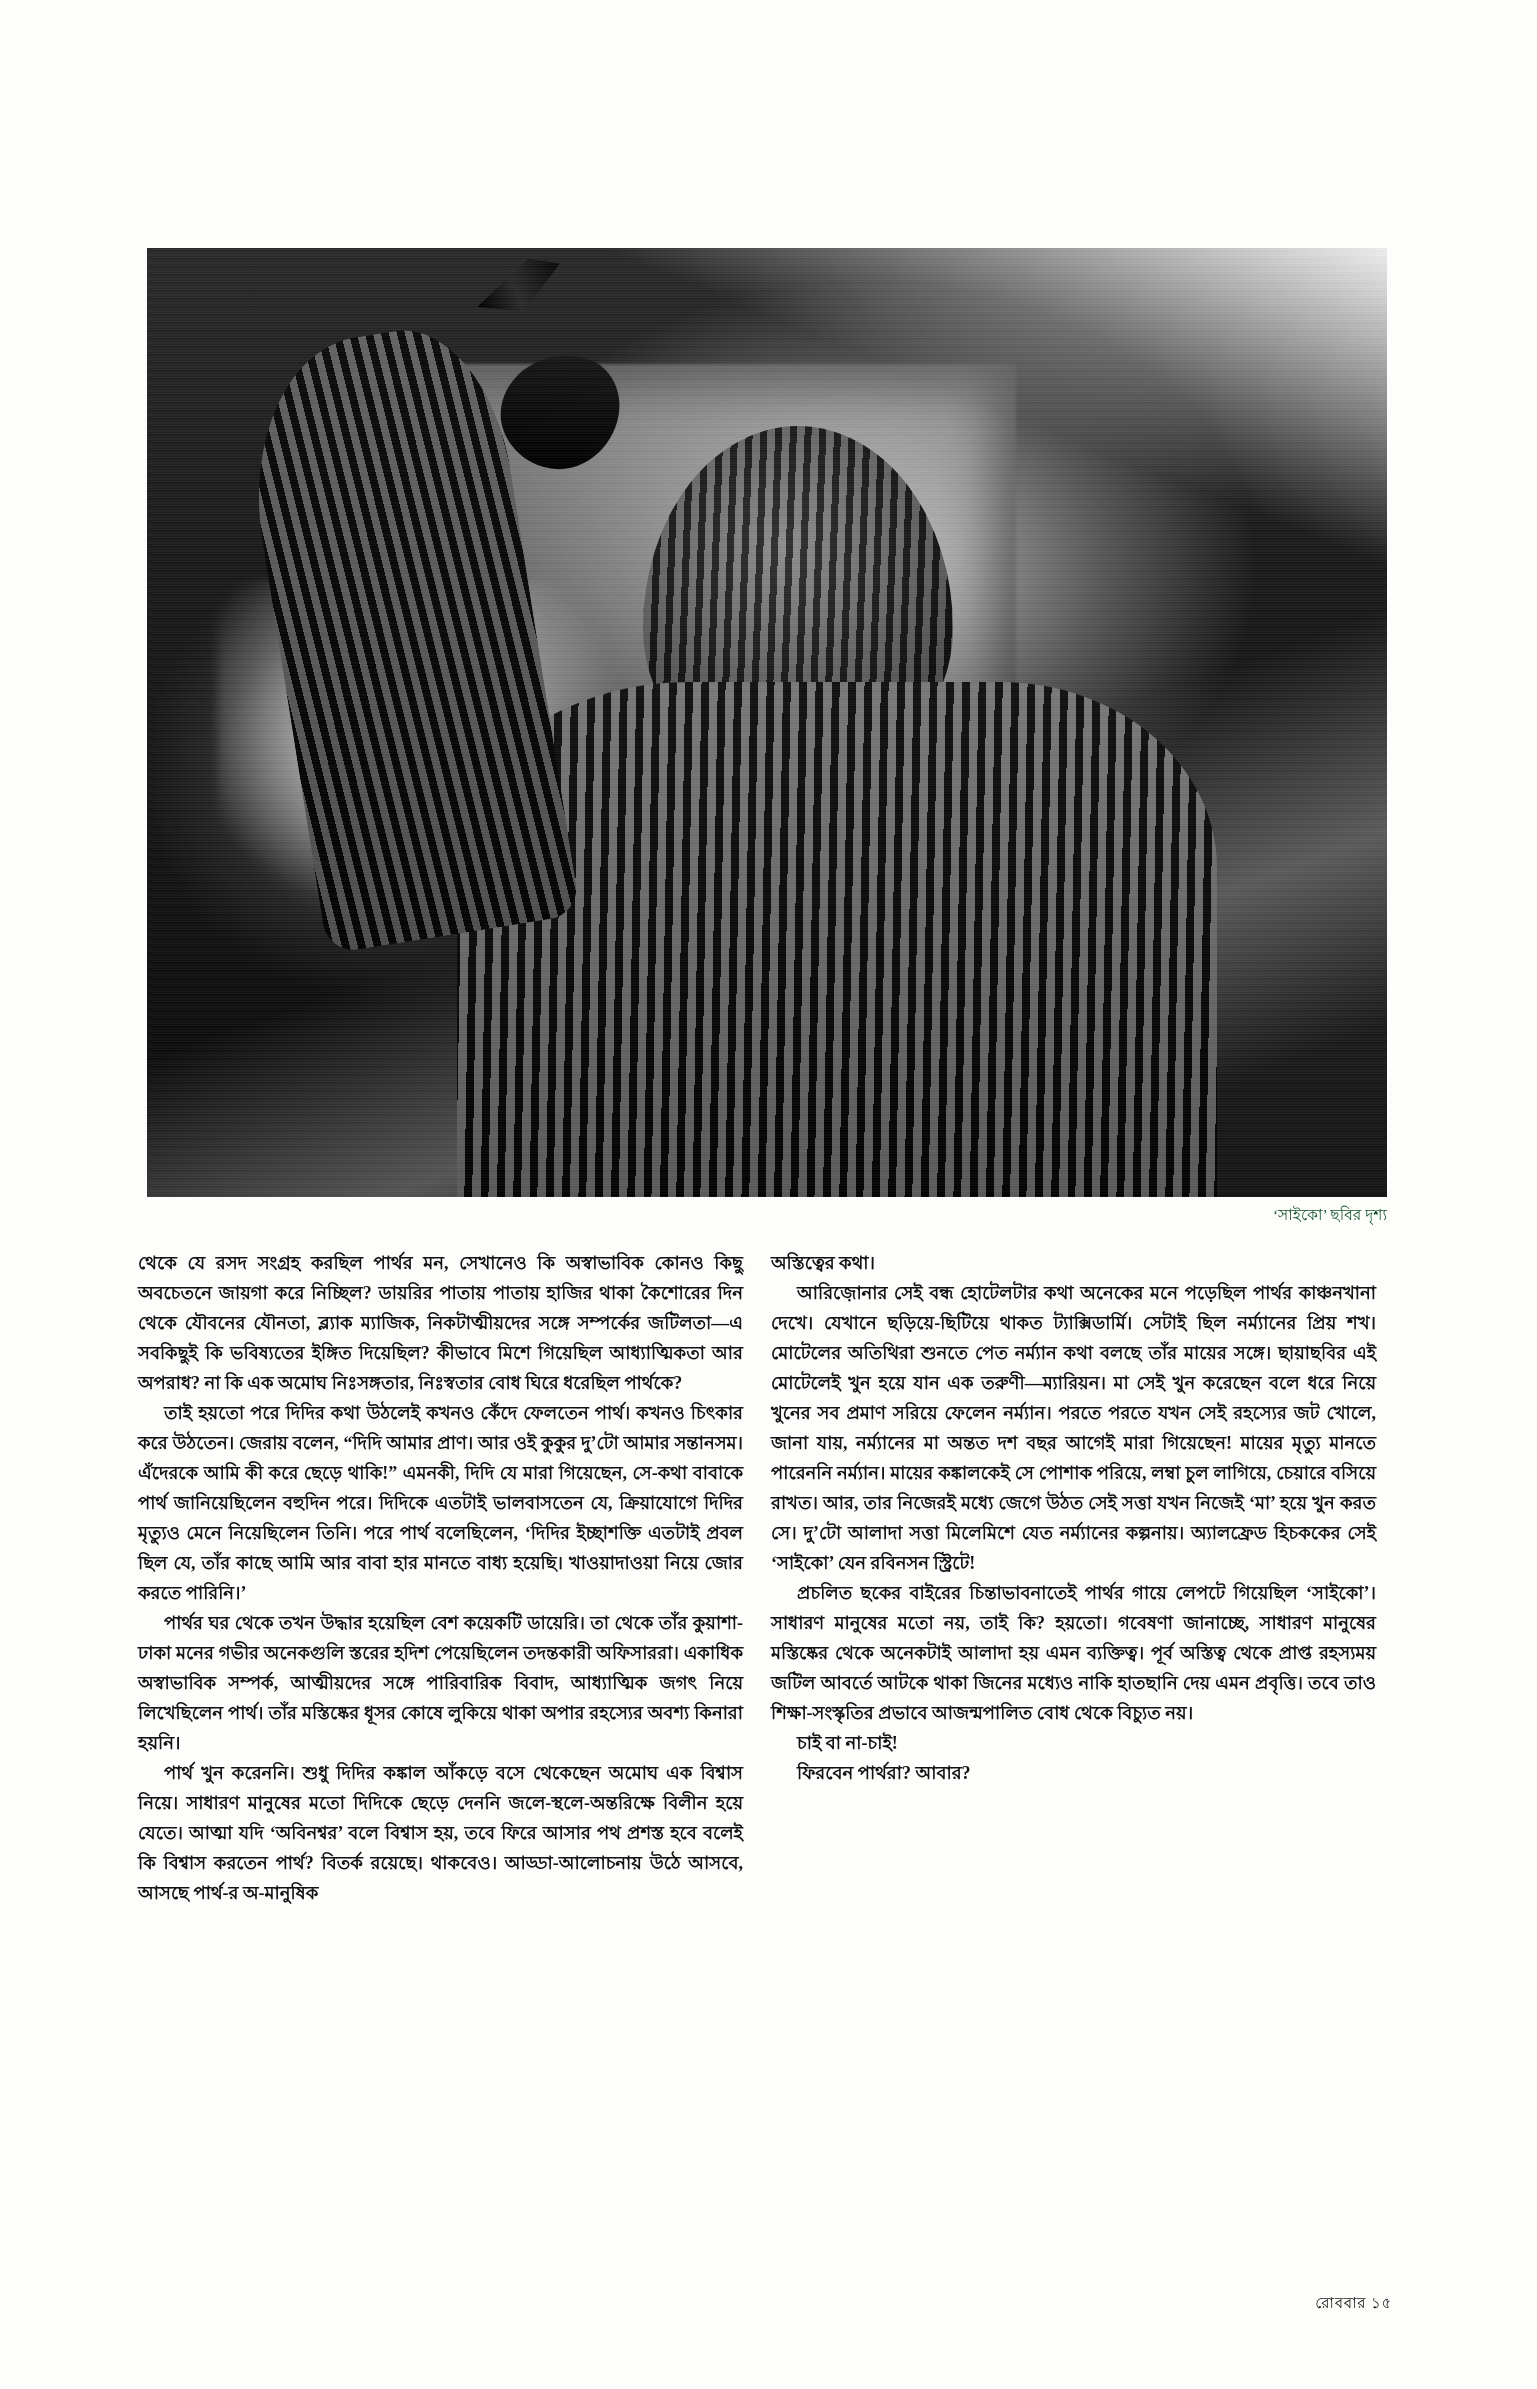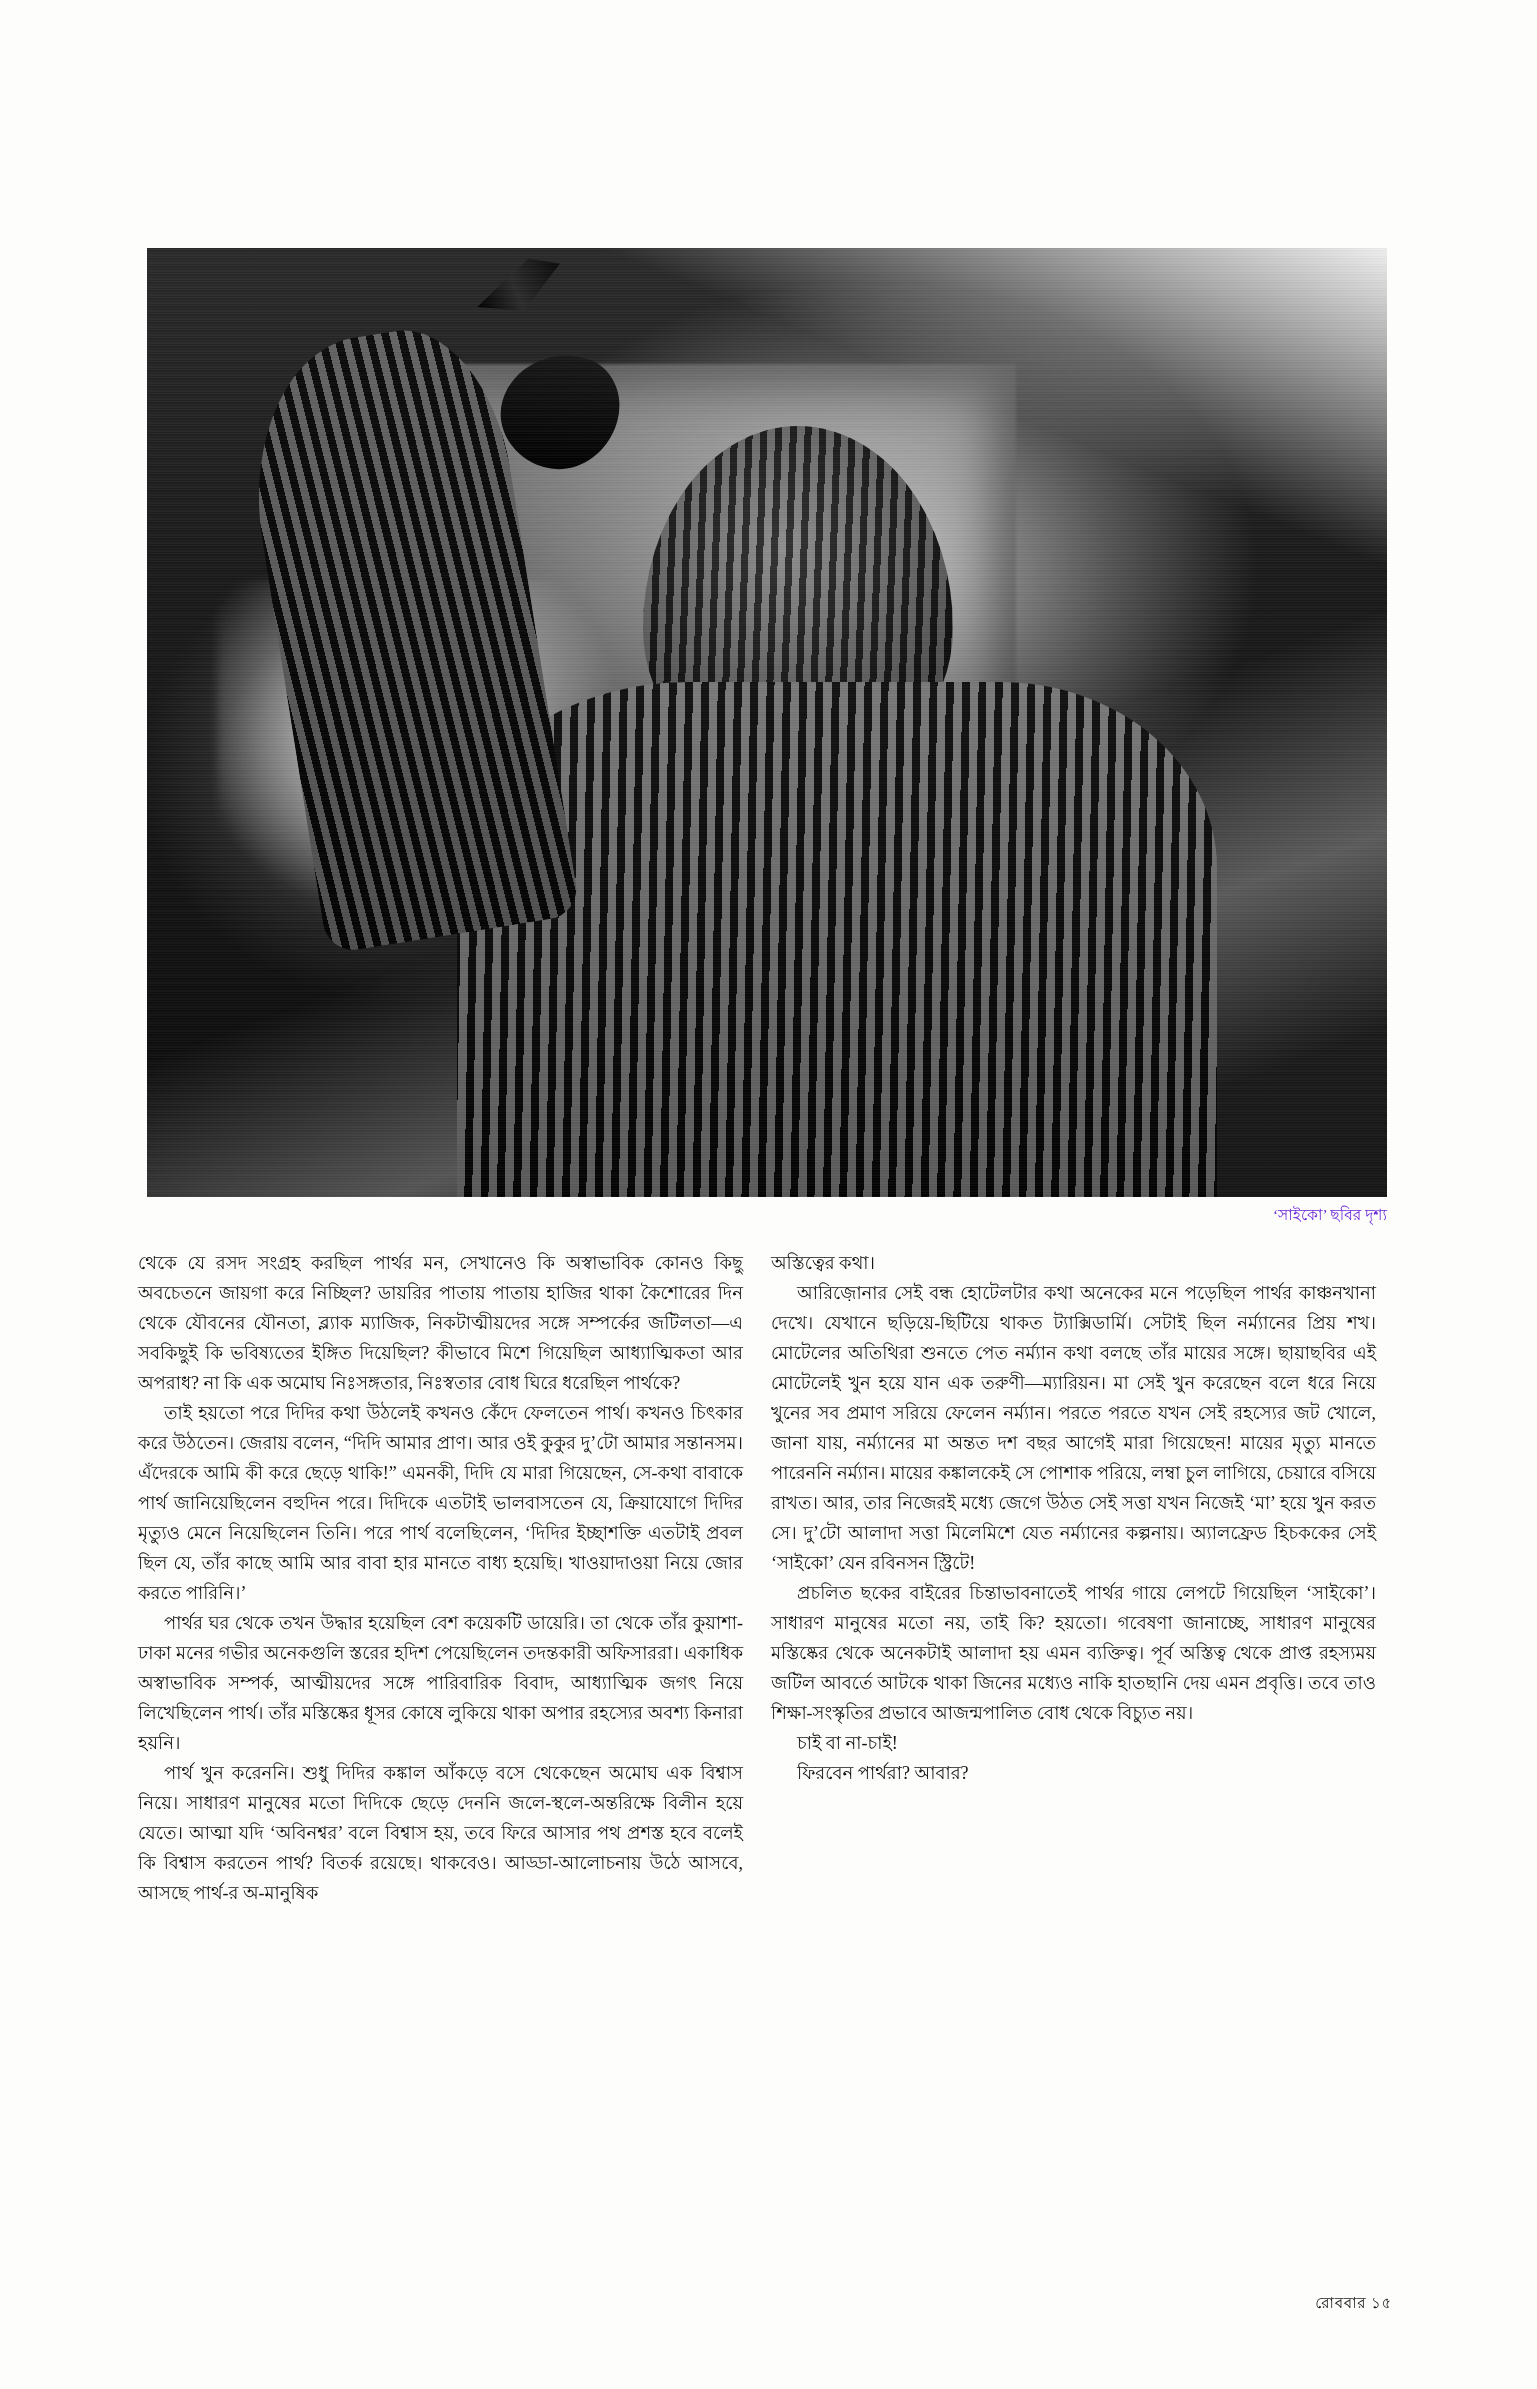--- a/index.html
+++ b/index.html
@@ -115,32 +115,33 @@
     pointer-events: none;
   }
 
   .caption {
     position: absolute;
     left: 147px;
     top: 1203px;
     width: 1240px;
     text-align: right;
     font-size: 15.5px;
-    color: #6d28d9;
+    color: #14532d;
     font-family: "Liberation Serif", serif;
   }
 
   
   .columns {
     position: absolute;
     left: 138px;
     top: 1248px;
     width: 1259px;
     display: flex;
     gap: 28px;
+    font-weight: bold;
   }
   .col {
     width: 605px;
   }
   .col p {
     margin: 0;
     font-size: 18px;
     line-height: 30px;
     text-align: justify;
     text-justify: inter-word;

